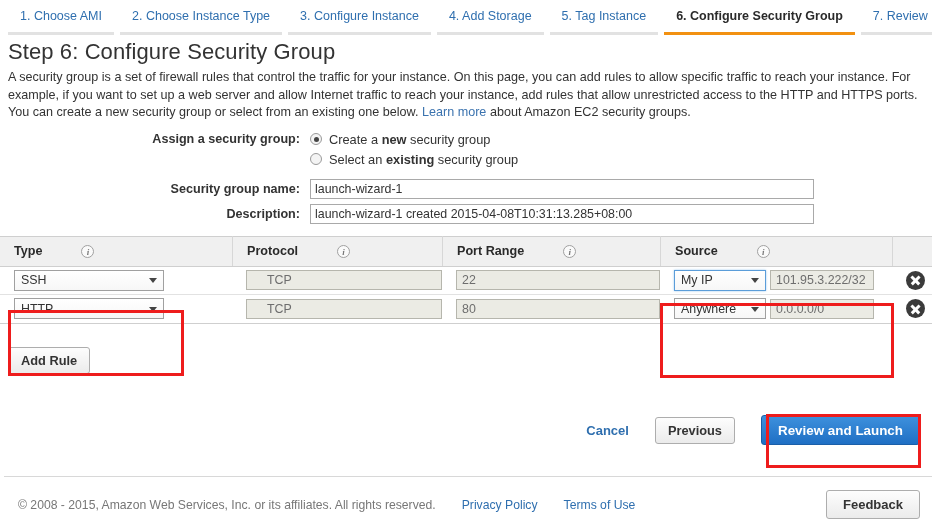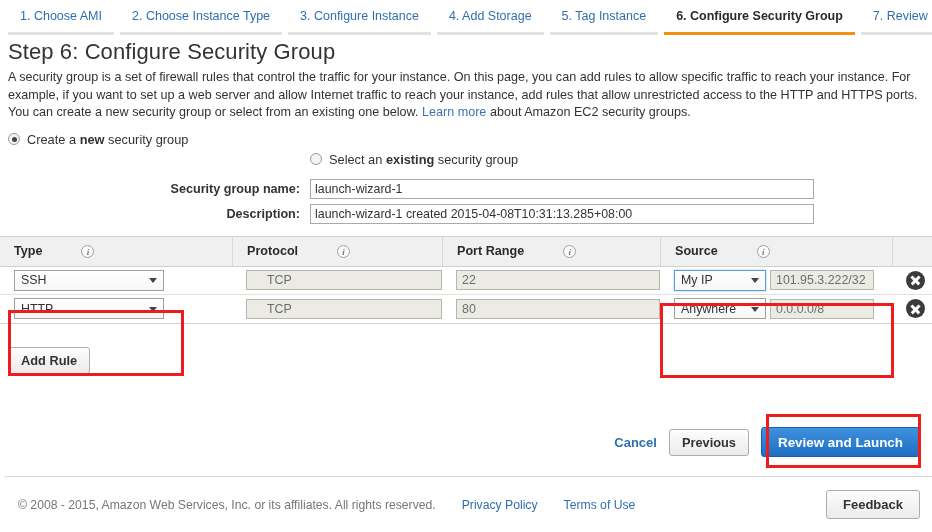--- a/index.html
+++ b/index.html
@@ -203,22 +203,22 @@
     background: linear-gradient(#3e91dd, #1f6fc4);
     border: 1px solid #1b5fa8;
     height: 30px;
     padding: 12px 16px;
     font-size: 13.4px;
   }
   #add-rule { margin: 23px 0 0 8px; }
 
   .actions {
     position: absolute;
-    right: 12px; top: 427px;
-    display: flex; align-items: center; gap: 12px;
+    right: 12px; top: 415px;
+    display: flex; align-items: center; gap: 26px;
   }
   .link-btn {
     color: #2f6faf; font-size: 13px; font-weight: bold;
     cursor: pointer; text-decoration: none;
   }
 
   
   .footer {
     position: absolute;
     left: 4px; right: 0; bottom: 0;
@@ -259,20 +259,21 @@
     <div class="tab active">6. Configure Security Group</div>
     <div class="tab">7. Review</div>
   </div>
 
   <div class="content">
     <h1 class="page-title">Step 6: Configure Security Group</h1>
 
     <p class="intro"><span>A security group is a set of firewall rules that control the traffic for your instance. On this page, you can add rules to allow specific traffic to reach your instance. For example, if you want to set up a web server and allow Internet traffic to reach your instance, add rules that allow unrestricted access to the HTTP and HTTPS ports. You can create a new security group or select from an existing one below.</span> <a class="learn-more">Learn more</a> <span>about Amazon EC2 security groups.</span></p>
 
     <div class="form-row">
+      <div class="form-label">Assign a security group:</div>
       <div class="radio-line">
         <span class="radio checked"></span>
         <span><span>Create a </span><b>new</b><span> security group</span></span>
       </div>
     </div>
 
     <div class="form-row">
       <div class="form-label"></div>
       <div class="radio-line">
         <span class="radio"></span>
@@ -351,21 +352,21 @@
         <div class="ro proto">TCP</div>
       </div>
       <div class="col-port">
         <div class="ro port">80</div>
       </div>
       <div class="col-source">
         <div class="sel small">
           <span>Anywhere</span>
           <span class="caret"></span>
         </div>
-        <div class="ro cidr">0.0.0.0/8</div>
+        <div class="ro cidr">0.0.0.0/0</div>
       </div>
       <div class="col-del">
         <div class="del-btn"></div>
       </div>
     </div>
   </div>
 
   
   <button class="btn" id="add-rule">Add Rule</button>
 

